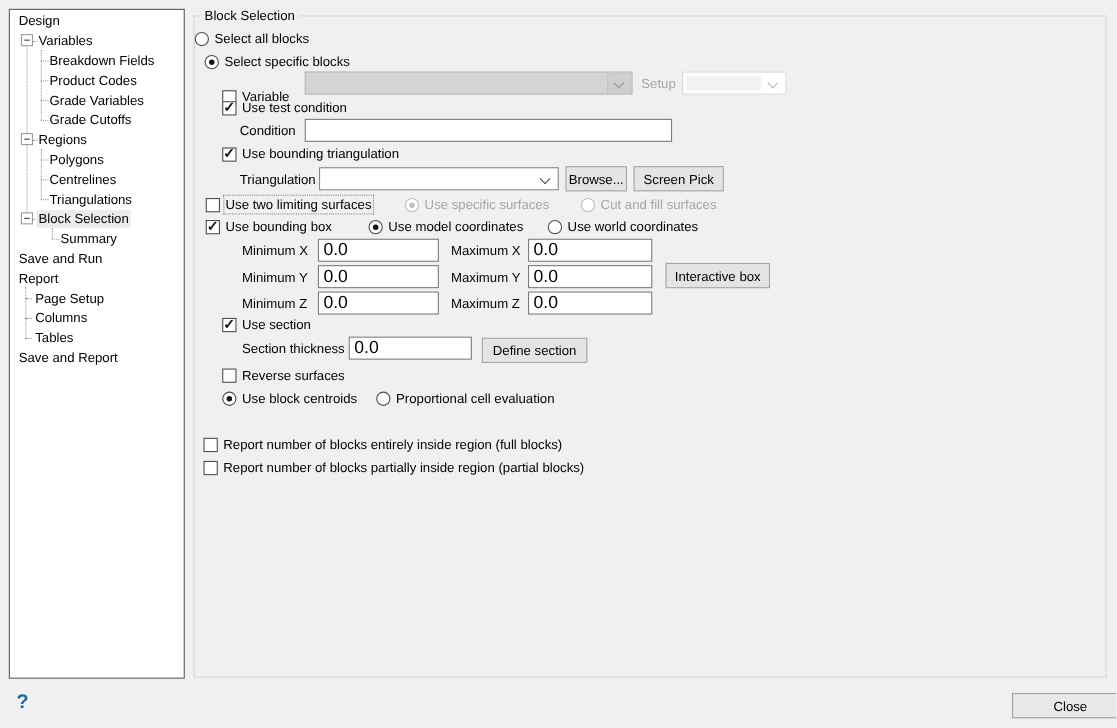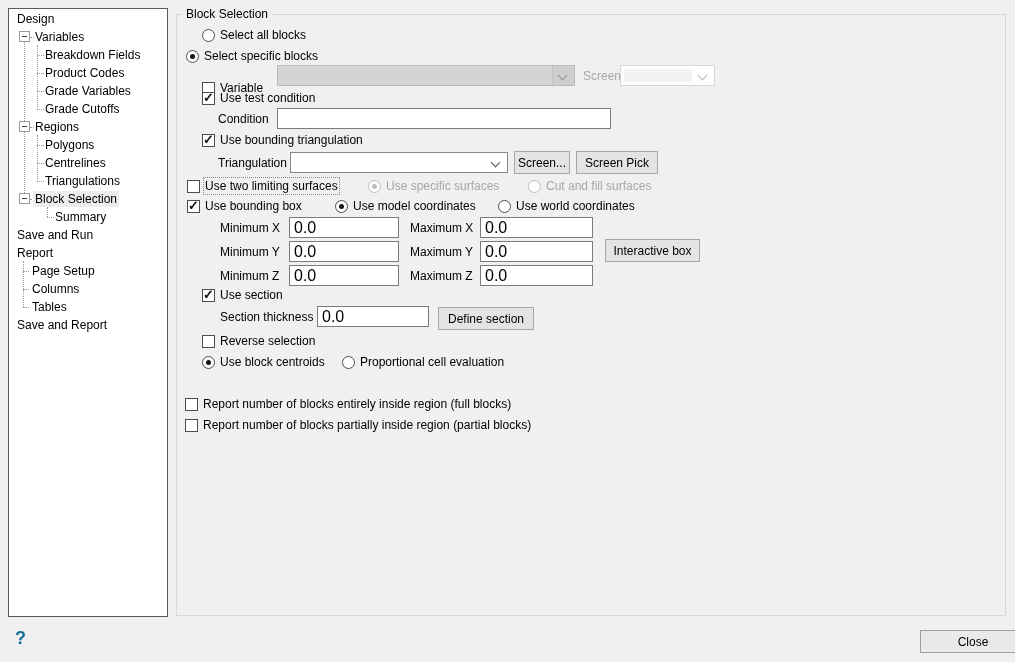--- a/index.html
+++ b/index.html
@@ -148,38 +148,38 @@
         <span class="t-label">Tables</span>
       </div>
     <div class="tree-row lvl0" style="top:308px;">
         <span class="t-label">Save and Report</span>
       </div>
   </div>
 
   <div id="group"></div>
   <div id="group-legend">Block Selection</div>
 
-  <div class="ctl-row" style="left:202px;top:25px;">
+  <div class="ctl-row" style="left:177px;top:25px;">
     <span class="rb"></span>
     <span class="lbl">Select all blocks</span>
   </div>
   <div class="ctl-row" style="left:186px;top:46px;">
     <span class="rb on"></span>
     <span class="lbl">Select specific blocks</span>
   </div>
 
   <div class="ctl-row" style="left:202px;top:78px;">
     <span class="cb"></span>
     <span class="lbl">Variable</span>
   </div>
   <div class="combo cdis" style="position:absolute;left:277px;top:65px;width:298px;">
     <span class="droparea"></span>
     <span class="chev"></span>
   </div>
-  <div style="position:absolute;left:583px;top:69px;" class="lbl dis">Screen</div>
+  <div style="position:absolute;left:583px;top:69px;" class="lbl dis">Setup</div>
   <div class="combo cdis2" style="position:absolute;left:620px;top:65px;width:95px;">
     <span class="fill"></span>
     <span class="chev"></span>
   </div>
 
   <div class="ctl-row" style="left:202px;top:88px;">
     <span class="cb on"></span>
     <span class="lbl">Use test condition</span>
   </div>
   <div class="ctl-row h21" style="left:218px;top:108px;">
@@ -189,21 +189,21 @@
 
   <div class="ctl-row" style="left:202px;top:130px;">
     <span class="cb on"></span>
     <span class="lbl">Use bounding triangulation</span>
   </div>
   <div class="ctl-row" style="left:218px;top:151px;height:23px;gap:6px;">
     <span class="lbl flbl" style="width:66px;">Triangulation</span>
     <span class="combo" style="width:218px;">
         <span class="chev"></span>
       </span>
-    <button class="btn" style="width:56px;">Screen...</button>
+    <button class="btn" style="width:56px;">Browse...</button>
     <button class="btn" style="width:82px;">Screen Pick</button>
   </div>
 
   <div class="ctl-row" style="left:187px;top:176px;">
     <span class="cb"></span>
     <span class="lbl focusdot">Use two limiting surfaces</span>
   </div>
   <div class="ctl-row" style="left:368px;top:176px;">
     <span class="rb dis on"></span>
     <span class="lbl dis">Use specific surfaces</span>
@@ -257,21 +257,21 @@
     <span class="lbl">Use section</span>
   </div>
   <div class="ctl-row h21" style="left:220px;top:306px;gap:6px;">
     <span class="lbl flbl" style="width:91px;">Section thickness</span>
     <input class="ti" style="width: 112px;" value="0.0">
   </div>
   <button class="btn" style="position:absolute;left:438px;top:307px;width:96px;">Define section</button>
 
   <div class="ctl-row" style="left:202px;top:331px;">
     <span class="cb"></span>
-    <span class="lbl">Reverse selection</span>
+    <span class="lbl">Reverse surfaces</span>
   </div>
   <div class="ctl-row" style="left:202px;top:352px;">
     <span class="rb on"></span>
     <span class="lbl">Use block centroids</span>
   </div>
   <div class="ctl-row" style="left:342px;top:352px;">
     <span class="rb"></span>
     <span class="lbl">Proportional cell evaluation</span>
   </div>
 

